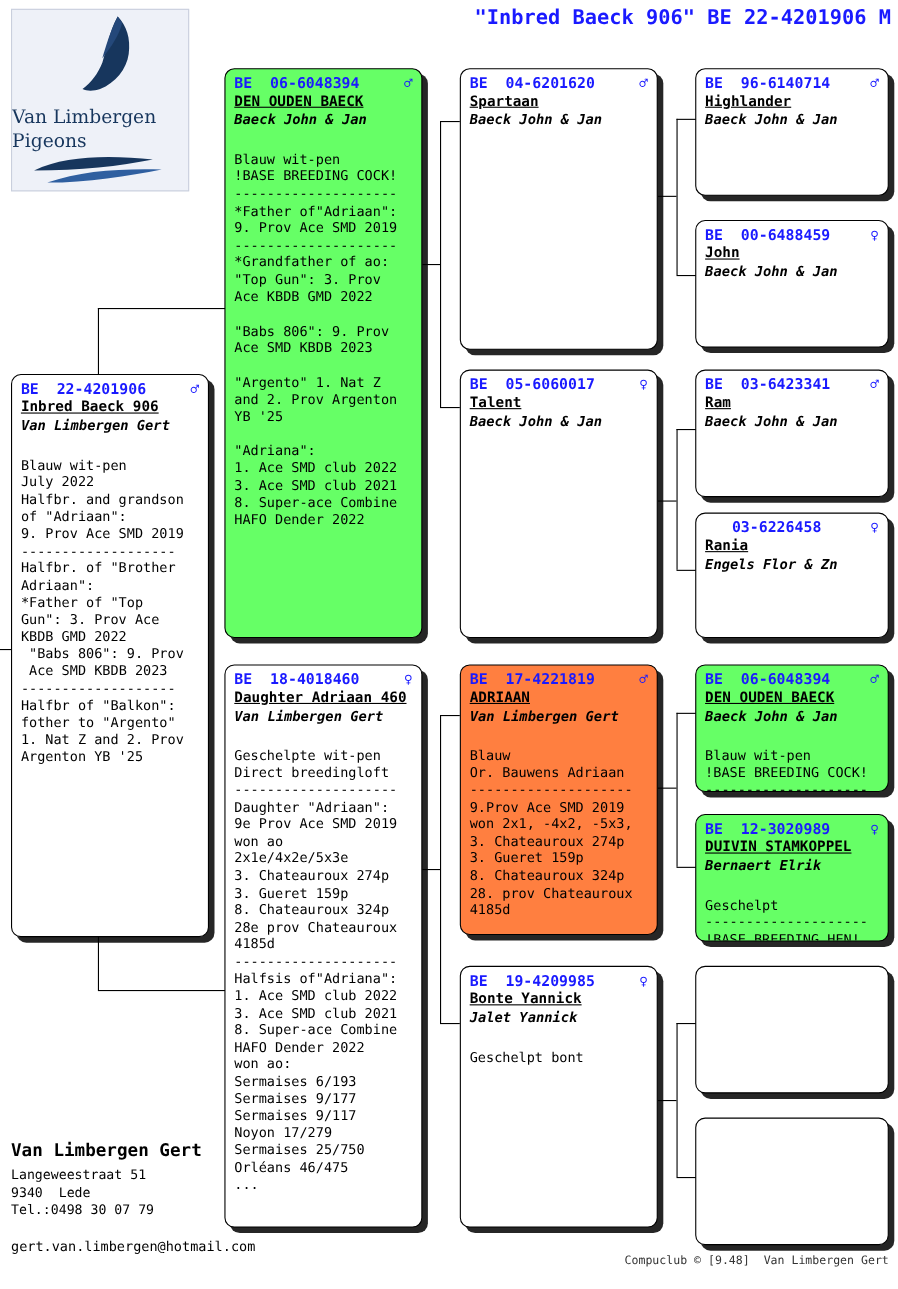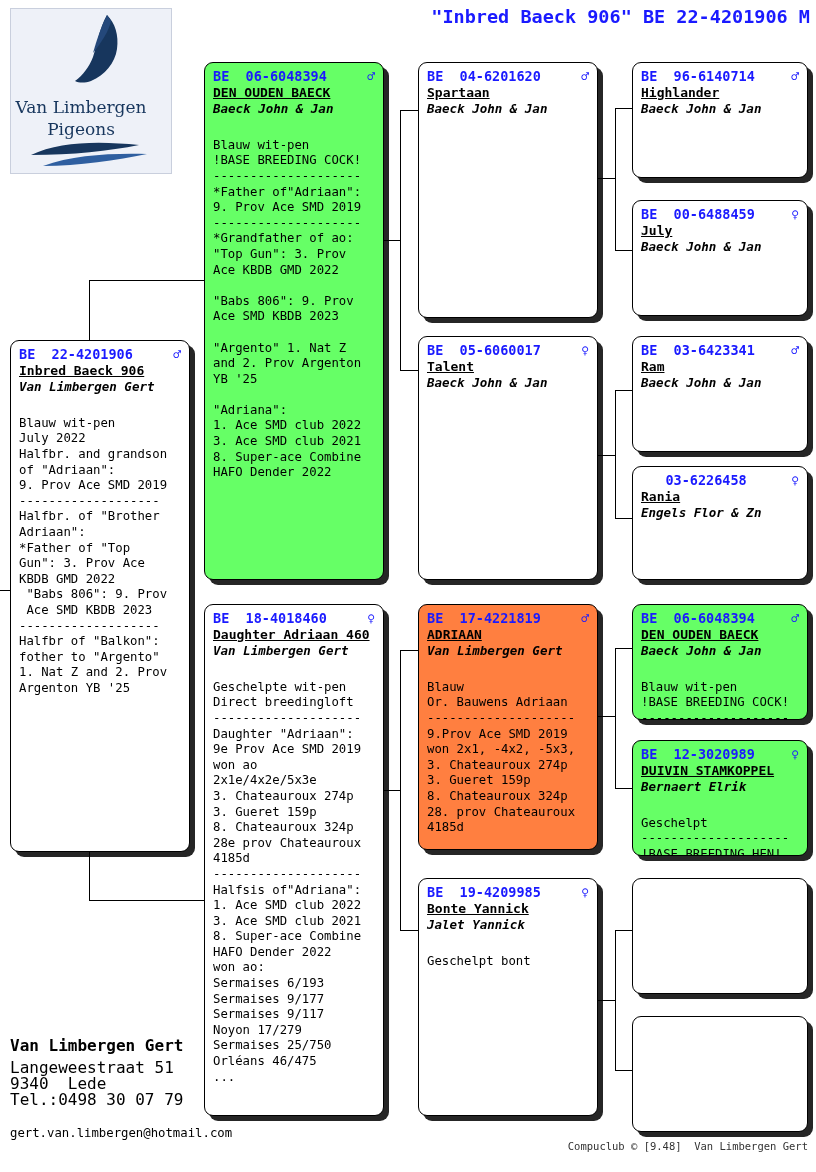--- a/index.html
+++ b/index.html
@@ -22,21 +22,20 @@
   #logo-box {
     left: 10px; top: 8px; width: 160px; height: 164px;
     background: #eef1f8;
     border: 1px solid #c9cfdd;
     overflow: hidden;
   }
   #logo-svg { position: absolute; left: 0; top: 0; }
   .logo-text {
     position: absolute;
     left: 0; width: 140px;
-    text-align: center;
     font-family: "DejaVu Serif", serif;
     color: #17365d;
   }
   #logo-line1 { top: 88px; font-size: 17px; }
   #logo-line2 { top: 110px; font-size: 17px; }
 
   #page-title {
     left: 200px; top: 6px; width: 610px;
     text-align: right;
     font-family: "DejaVu Sans Mono", monospace;
@@ -102,21 +101,21 @@
 
   
   #footer-name {
     left: 10px; top: 1036px;
     font-family: "DejaVu Sans Mono", monospace;
     font-size: 16px;
     font-weight: bold;
   }
   #footer-addr {
     left: 10px; top: 1060px;
-    font-size: 16px;
+    font-size: 12px;
     line-height: 16px;
     white-space: pre;
   }
   #footer-mail {
     left: 10px; top: 1126px;
     font-size: 12.3px;
   }
   #footer-credit {
     right: 8px; top: 1140px;
     font-size: 10.5px;
@@ -308,21 +307,21 @@
   <div class="sex">♂</div>
   <div class="ring">BE  96-6140714</div>
   <div class="name">Highlander</div>
   <div class="owner">Baeck John &amp; Jan</div>
   <div class="body"></div>
 </div>
 
 <div class="card white abs" style="left:632px; top:200px; width:176px; height:116px;">
   <div class="sex">♀</div>
   <div class="ring">BE  00-6488459</div>
-  <div class="name">July</div>
+  <div class="name">John</div>
   <div class="owner">Baeck John &amp; Jan</div>
   <div class="body"></div>
 </div>
 
 <div class="card white abs" style="left:632px; top:336px; width:176px; height:116px;">
   <div class="sex">♂</div>
   <div class="ring">BE  03-6423341</div>
   <div class="name">Ram</div>
   <div class="owner">Baeck John &amp; Jan</div>
   <div class="body"></div>

